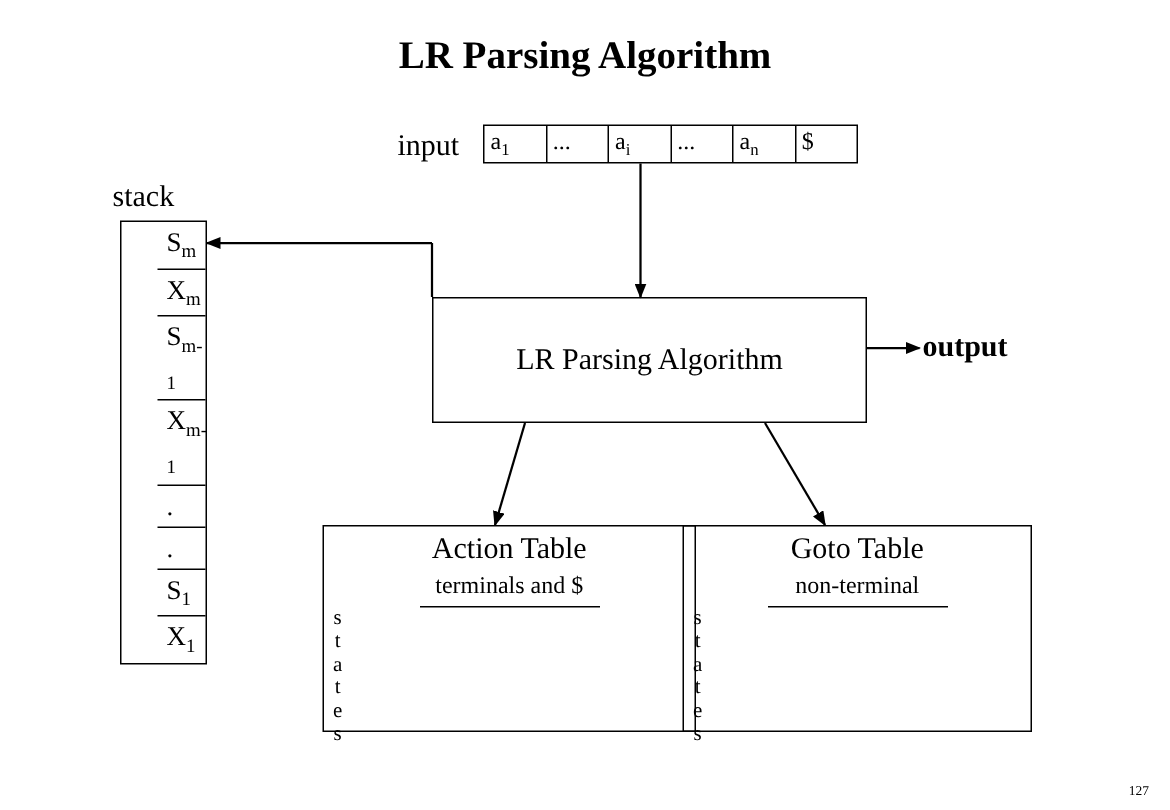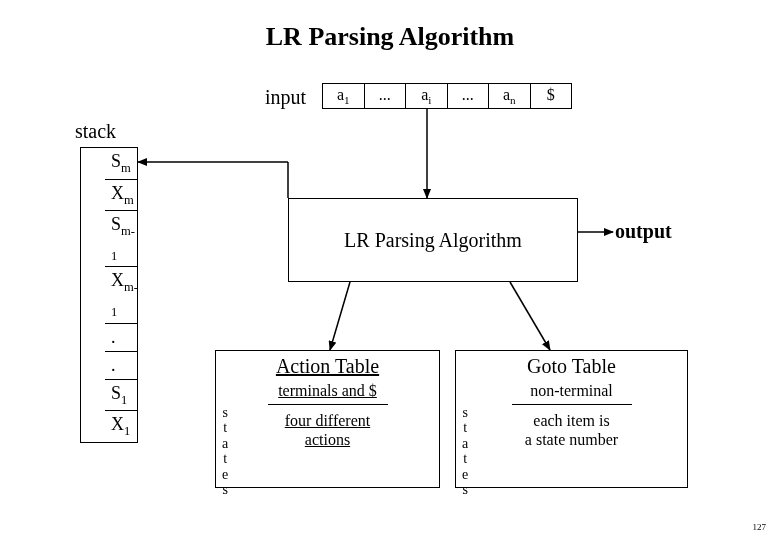--- a/index.html
+++ b/index.html
@@ -33,21 +33,21 @@
     top: 83px;
     left: 322px;
     display: flex;
     border: 1px solid #000;
     width: 250px;
   }
   .input-tape .cell {
     border-right: 1px solid #000;
     padding: 2px 4px;
     font-size: 16px;
-    text-align: center;
+    text-align: left;
     flex: 1;
   }
   .input-tape .cell:last-child { border-right: none; }
   .stack-label {
     position: absolute;
     top: 120px;
     left: 75px;
     font-size: 20px;
   }
   .stack {
@@ -82,25 +82,24 @@
     position: absolute;
     top: 220px;
     left: 615px;
     font-size: 20px;
     font-weight: bold;
   }
   .action-box {
     position: absolute;
     top: 350px;
     left: 215px;
-    width: 225px;
+    width: 249px;
     height: 138px;
     border: 1px solid #000;
     text-align: center;
-    text-decoration: underline;
   }
   .goto-box {
     position: absolute;
     top: 350px;
     left: 455px;
     width: 233px;
     height: 138px;
     border: 1px solid #000;
     text-align: center;
   }
@@ -175,34 +174,26 @@
 <div class="algo-box">
   <span>LR Parsing Algorithm</span>
 </div>
 
 <div class="output-label">output</div>
 
 <div class="action-box">
   <div class="table-title">Action Table</div>
   <div class="table-sub">terminals and $</div>
   <div class="divider"></div>
-  <div class="body-text">
-    <span>four different</span><br>
-    <span>actions</span>
-  </div>
 </div>
 
 <div class="goto-box">
   <div class="table-title">Goto Table</div>
   <div class="table-sub">non-terminal</div>
   <div class="divider"></div>
-  <div class="body-text">
-    <span>each item is</span><br>
-    <span>a state number</span>
-  </div>
 </div>
 
 <div class="side-label" style="top:405px;left:222px;">
   <span>s</span>
   <span>t</span>
   <span>a</span>
   <span>t</span>
   <span>e</span>
   <span>s</span>
 </div>

